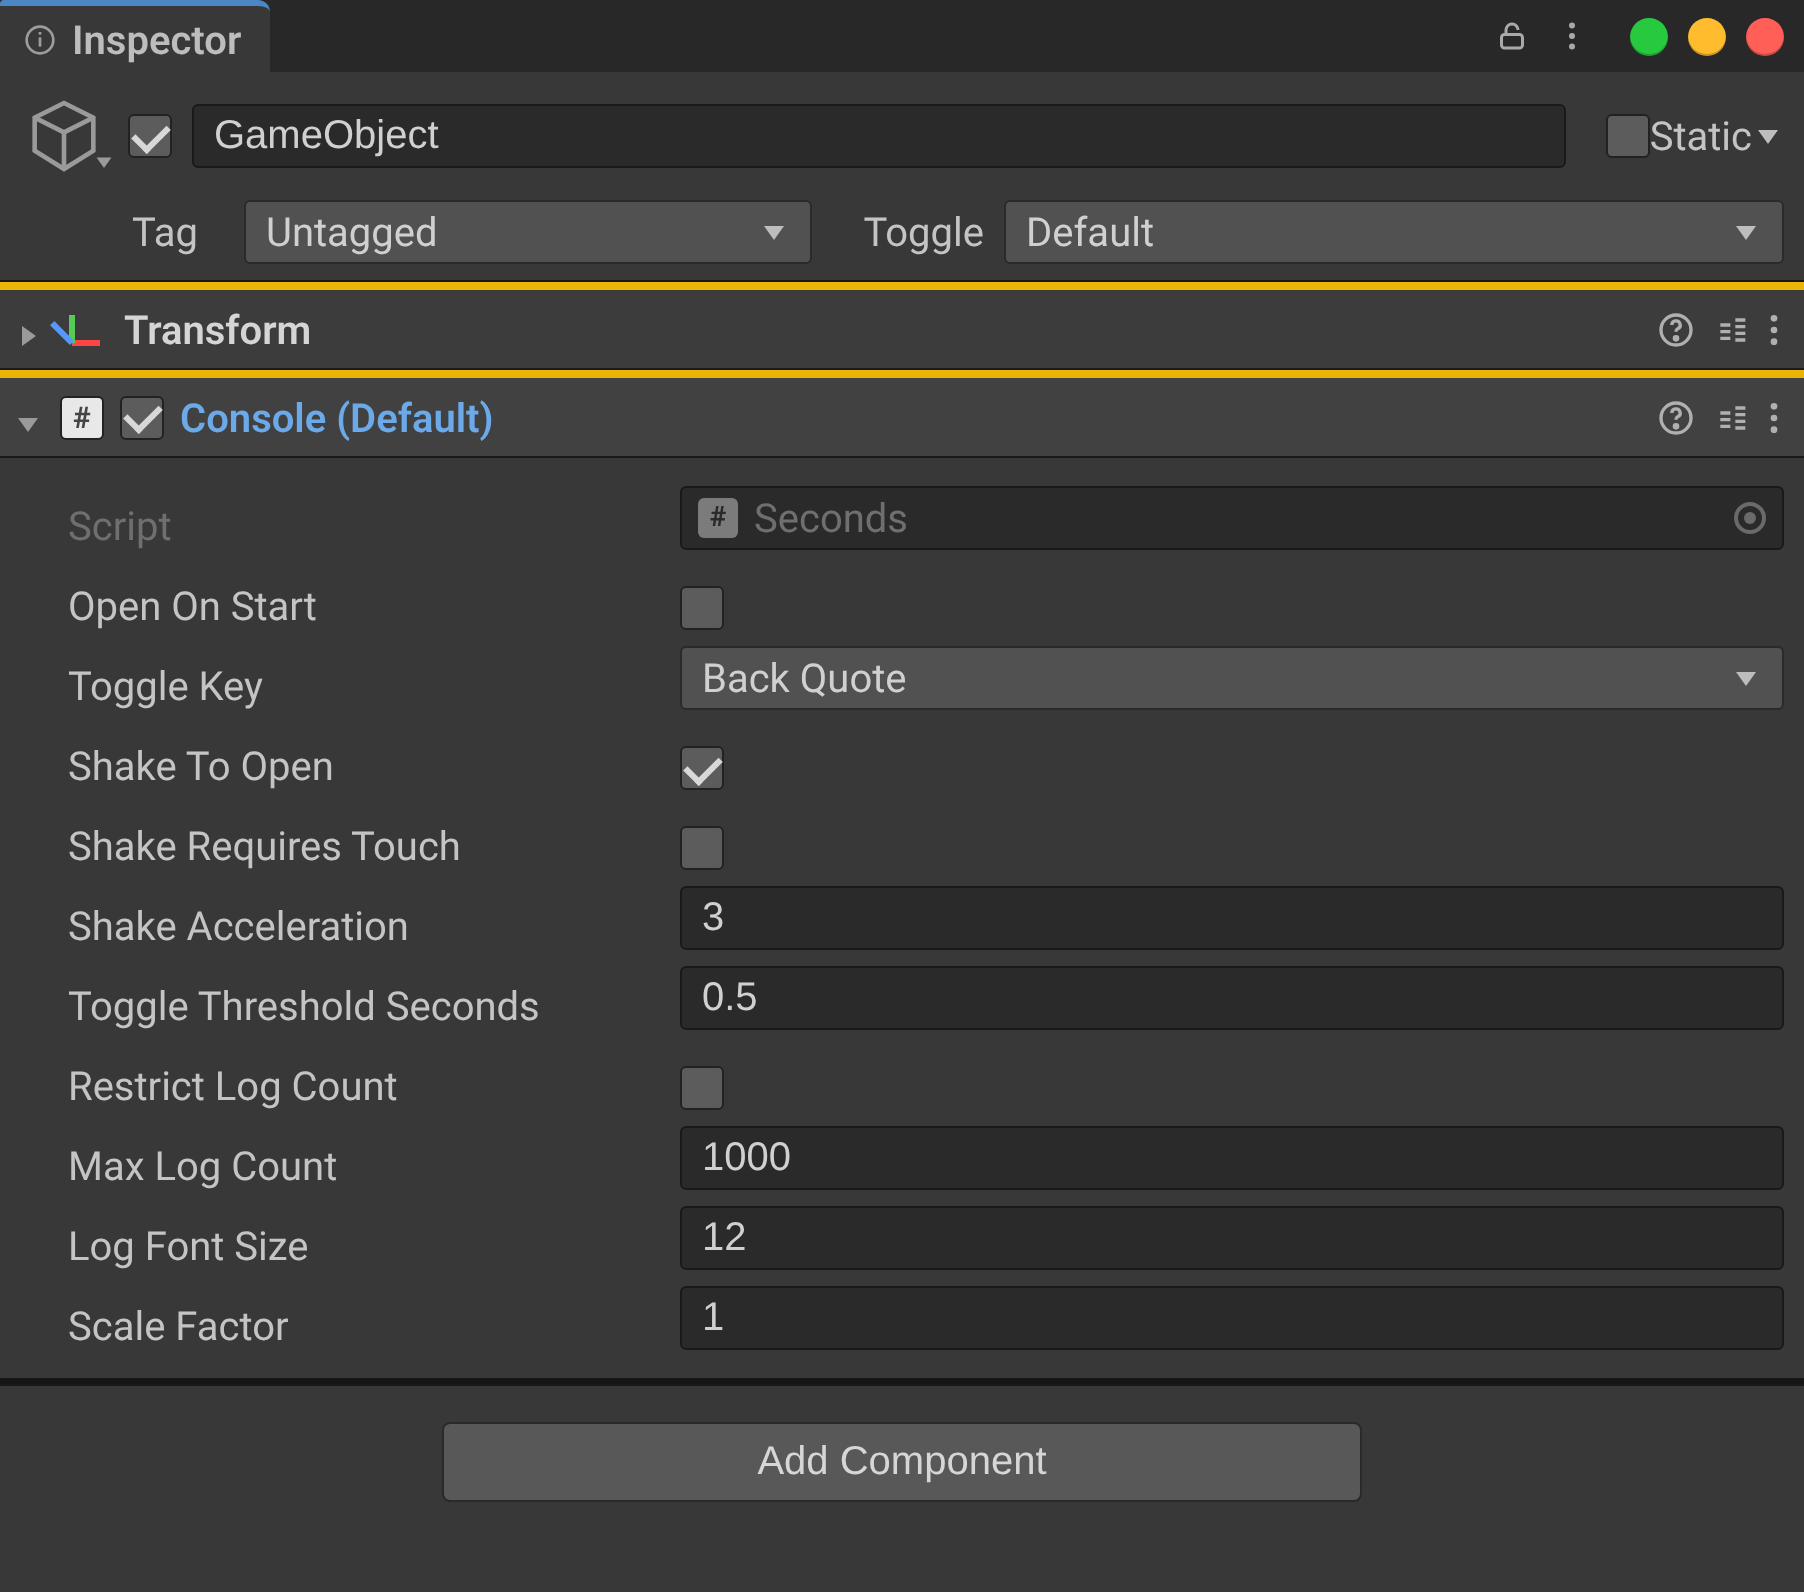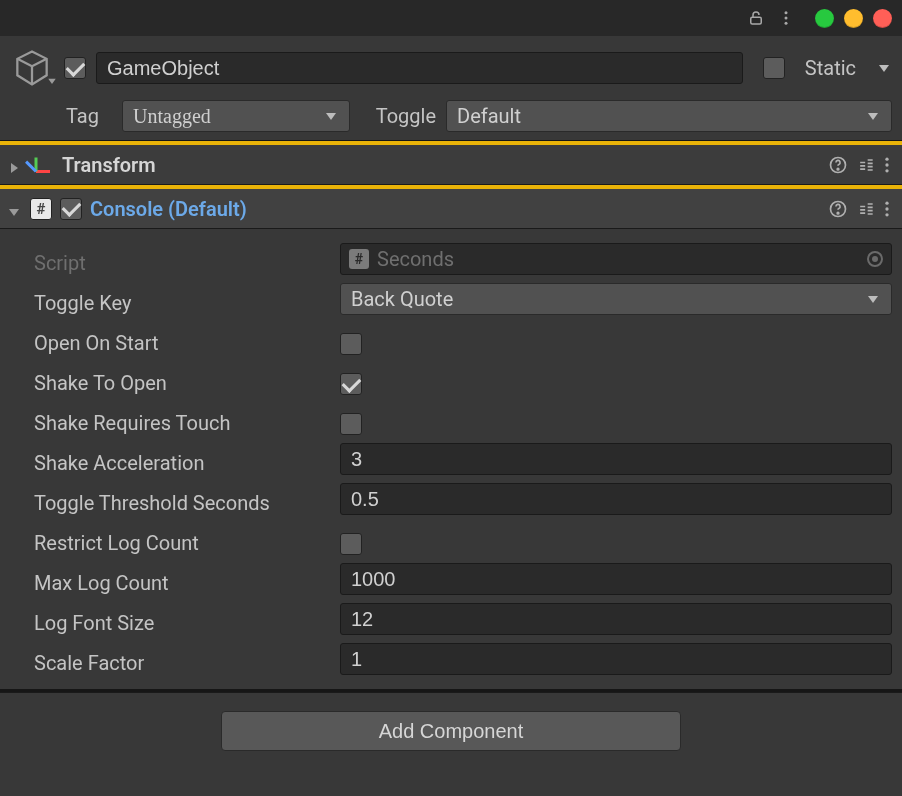--- a/index.html
+++ b/index.html
@@ -102,21 +102,21 @@
     color: #d0d0d0;
     font-size: 20px;
     padding: 0 10px;
     outline: none;
   }
   .text-input::placeholder { color: #555; }
 
   .static-row {
     display: flex;
     align-items: center;
-    gap: 20px;
+    gap: 0;
     margin-left: 10px;
   }
   .static-label { color: #c4c4c4; }
   .caret-down-sm { width: 16px; height: 16px; fill: #bdbdbd; }
 
   .go-row2 {
     display: flex;
     align-items: center;
     margin-top: 10px;
     padding-left: 56px;
@@ -129,21 +129,21 @@
     justify-content: space-between;
     gap: 6px;
     height: 32px;
     background: #515151;
     border: 1px solid #2a2a2a;
     border-radius: 3px;
     color: #d0d0d0;
     padding: 0 10px;
     cursor: pointer;
   }
-  .dd-tag { width: 228px; font-family: Liberation Serif, serif; }
+  .dd-tag { width: 284px; }
   .dd-layer { flex: 1; }
 
   
   .comp-header {
     height: 44px;
     display: flex;
     align-items: center;
     gap: 8px;
     padding: 0 12px 0 6px;
     background: #3c3c3c;
@@ -223,20 +223,28 @@
     cursor: pointer;
   }
   .hr-dark { height: 2px; background:#161616; }
 </style>
 </head>
 <body>
 
 <div class="inspector">
 
   <div class="tab-bar">
+    <div class="tab">
+      <svg class="info-icon" viewBox="0 0 24 24" fill="currentColor">
+        <circle cx="12" cy="12" r="10" fill="none" stroke="currentColor" stroke-width="2"></circle>
+        <rect x="11" y="10" width="2" height="7"></rect>
+          <rect x="11" y="6" width="2" height="2"></rect>
+      </svg>
+      <span>Inspector</span>
+    </div>
     <div class="tab-bar-right">
       <svg class="lock-icon" viewBox="0 0 24 24" fill="none" stroke="currentColor" stroke-width="2">
         <rect x="5" y="11" width="14" height="9" rx="2"></rect>
           <path d="M8 11V8a4 4 0 0 1 8 0"></path>
       </svg>
       <svg class="more-icon" viewBox="0 0 24 24" fill="currentColor">
         <circle cx="12" cy="5" r="2"></circle>
           <circle cx="12" cy="12" r="2"></circle>
           <circle cx="12" cy="19" r="2"></circle>
       </svg>
@@ -351,39 +359,39 @@
           <div class="left">
             <div class="hash-icon">#</div>
             <span>Seconds</span>
           </div>
           <div class="dotring"></div>
         </div>
       </div>
     </div>
 
     <div class="prow">
+      <div class="plabel">Open On Start</div>
+      <div class="pcontrol">
+          <div class="checkbox"></div>
+        </div>
+    </div>
+
+    <div class="prow">
       <div class="plabel">Toggle Key</div>
       <div class="pcontrol">
         <div class="dropdown" style="width:100%">
           <span>Back Quote</span>
           <svg class="caret-down-sm" viewBox="0 0 16 16">
               <path d="M3 5 L13 5 L8 12 Z"></path>
             </svg>
         </div>
       </div>
     </div>
 
     <div class="prow">
-      <div class="plabel">Open On Start</div>
-      <div class="pcontrol">
-          <div class="checkbox"></div>
-        </div>
-    </div>
-
-    <div class="prow">
       <div class="plabel">Shake To Open</div>
       <div class="pcontrol">
           <div class="checkbox checked"></div>
         </div>
     </div>
 
     <div class="prow">
       <div class="plabel">Shake Requires Touch</div>
       <div class="pcontrol">
           <div class="checkbox"></div>

